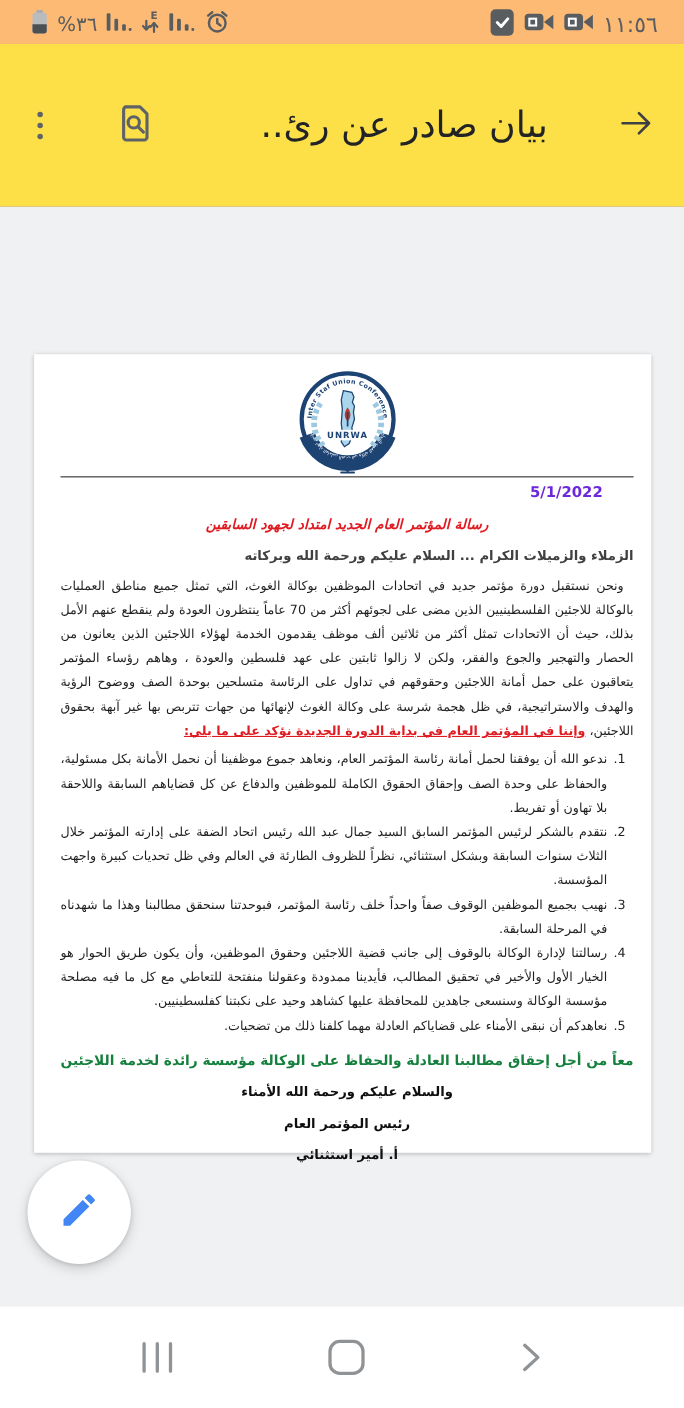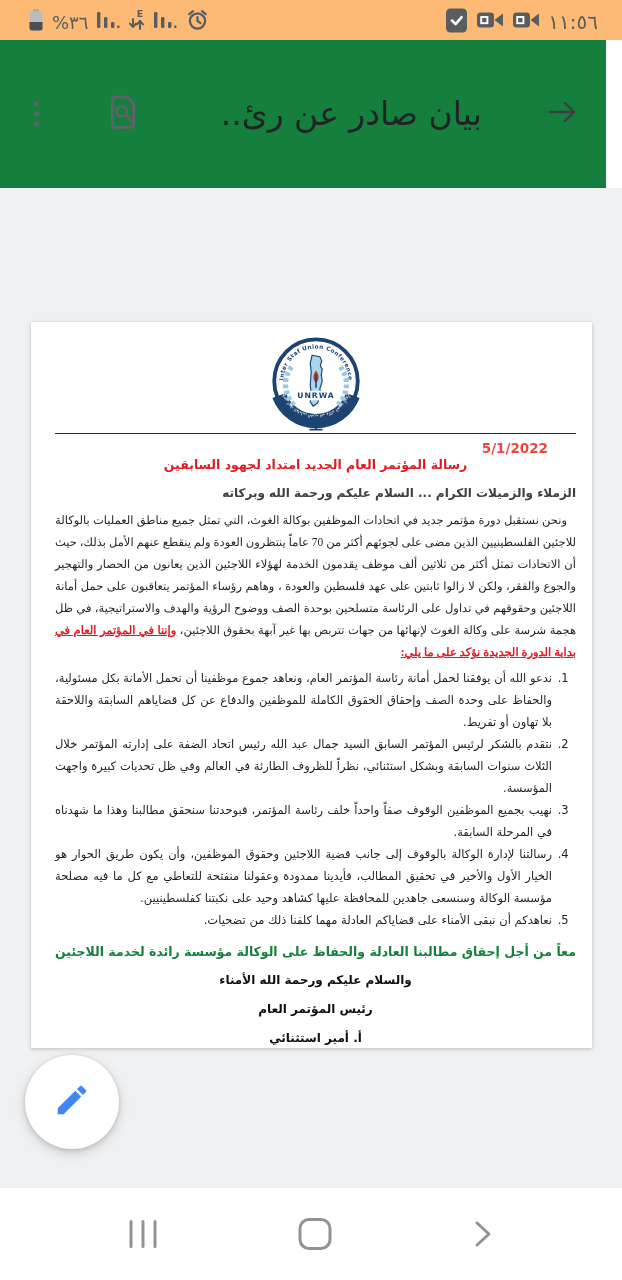--- a/index.html
+++ b/index.html
@@ -9,41 +9,41 @@
     -webkit-font-smoothing:antialiased;
   }
   
   .status-bar{position:absolute;top:0;left:0;right:0;height:40px;
     display:flex;align-items:center;justify-content:space-between;
     padding:4px 24px 0 28px;box-sizing:border-box;background:#fdba74;}
   .sb-group{display:flex;align-items:center;gap:8px;}
   .sb-time{font-size:20px;color:#5a5d60;letter-spacing:.5px;}
   .sb-percent{font-size:18px;color:#5a5d60;}
   
-  .toolbar{position:absolute;top:40px;left:0;right:16px;height:148px;background:#15803d;
+  .toolbar{position:absolute;top:40px;left:0;right:0;height:148px;background:#fde047;
     border-bottom:7px solid #6d28d9;box-shadow:0 1px 3px rgba(0,0,0,.05);}
   .tb-back{position:absolute;right:26px;top:50%;transform:translateY(-50%);cursor:pointer;}
   .tb-title{position:absolute;right:124px;top:50%;transform:translateY(-52%);
     direction:rtl;white-space:nowrap;font-size:33px;color:#212326;}
   .tb-find{position:absolute;left:106px;top:50%;transform:translateY(-50%);cursor:pointer;}
   .tb-menu{position:absolute;left:30px;top:50%;transform:translateY(-50%);cursor:pointer;
     display:flex;flex-direction:column;gap:5px;padding:4px;}
   .tb-menu i{width:5px;height:5px;border-radius:50%;background:#5f6368;display:block;}
   
   .content{position:absolute;top:188px;left:0;right:0;height:1000px;background:#eff1f3;}
   .page{position:absolute;left:31px;top:134px;width:561px;height:726px;background:#fff;
     box-shadow:0 1px 4px rgba(0,0,0,.22);box-sizing:border-box;direction:rtl;
     padding:14px 16px 0 24px;color:#1f1f1f;}
   .logo-wrap{display:flex;justify-content:center;height:96px;position:relative;z-index:2;}
   .letterhead-line{border:none;border-top:1.6px solid #2e2e2e;margin:1px 0 0 0;}
   .doc-date{direction:ltr;text-align:right;padding-right:28px;font-weight:bold;
-    font-size:13.5px;margin-top:6px;color:#ef4444;}
+    font-size:13.5px;margin-top:6px;color:#6d28d9;}
   .h-red{ text-align:center;font-weight:bold;font-size:12.5px;margin:11px 0 0 0;}
   .greeting{font-weight:bold;font-size:12px;margin-top:14px;color:#404040;}
-  .para{font-size:11.5px;line-height:22px;text-align:justify;margin:9px 0 0 0;text-indent:9px;font-family:Liberation Serif, serif;}
+  .para{font-size:11.5px;line-height:22px;text-align:justify;margin:9px 0 0 0;text-indent:9px;}
   .emph{font-weight:bold;text-decoration:underline;}
   ol.points{margin:4px 0 0 0;padding:0 22px 0 0;font-size:11.5px;line-height:22px;text-align:justify;}
   ol.points li{padding-right:2px;}
   .closing-red{text-align:center;font-weight:bold;font-size:12.5px;margin-top:13px;}
   .salam{text-align:center;font-weight:bold;font-size:12px;margin-top:14px;color:#0f0f0f;}
   .sig{text-align:center;font-weight:bold;font-size:12px;margin-top:15px;color:#0f0f0f;}
   
   .fab{position:absolute;left:25px;top:1055px;width:94px;height:94px;border-radius:50%;
     background:#fff;box-shadow:0 4px 12px rgba(0,0,0,.16),0 1px 4px rgba(0,0,0,.14);
     display:flex;align-items:center;justify-content:center;cursor:pointer;}
@@ -173,21 +173,21 @@
         </text>
 
         <path d="M51 91 v6 M45 97.5 h12" stroke="#1d4373" stroke-width="2" stroke-linecap="round"></path>
       </svg>
     </div>
 
     <hr class="letterhead-line">
 
     <div class="doc-date">5/1/2022</div>
 
-    <div class="h-red" style="color:#e01b22;margin-top:1px;">رسالة المؤتمر العام الجديد امتداد لجهود السابقين</div>
+    <div class="h-red" style="color:#e01b22;margin-top:13px;font-style:italic;">رسالة المؤتمر العام الجديد امتداد لجهود السابقين</div>
 
     <div class="greeting">الزملاء والزميلات الكرام ... السلام عليكم ورحمة الله وبركاته</div>
 
     <p class="para"><span>ونحن نستقبل دورة مؤتمر جديد في اتحادات الموظفين بوكالة الغوث، التي تمثل جميع مناطق العمليات بالوكالة للاجئين الفلسطينيين الذين مضى على لجوئهم أكثر من 70 عاماً ينتظرون العودة ولم ينقطع عنهم الأمل بذلك، حيث أن الاتحادات تمثل أكثر من ثلاثين ألف موظف يقدمون الخدمة لهؤلاء اللاجئين الذين يعانون من الحصار والتهجير والجوع والفقر، ولكن لا زالوا ثابتين على عهد فلسطين والعودة ، وهاهم رؤساء المؤتمر يتعاقبون على حمل أمانة اللاجئين وحقوقهم في تداول على الرئاسة متسلحين بوحدة الصف ووضوح الرؤية والهدف والاستراتيجية، في ظل هجمة شرسة على وكالة الغوث لإنهائها من جهات تتربص بها غير آبهة بحقوق اللاجئين، </span><span class="emph" style="color:#e01b22;">وإننا في المؤتمر العام في بداية الدورة الجديدة نؤكد على ما يلي:</span></p>
 
     <ol class="points">
       <li>ندعو الله أن يوفقنا لحمل أمانة رئاسة المؤتمر العام، ونعاهد جموع موظفينا أن نحمل الأمانة بكل مسئولية، والحفاظ على وحدة الصف وإحقاق الحقوق الكاملة للموظفين والدفاع عن كل قضاياهم السابقة واللاحقة بلا تهاون أو تفريط.</li>
       <li>نتقدم بالشكر لرئيس المؤتمر السابق السيد جمال عبد الله رئيس اتحاد الضفة على إدارته المؤتمر خلال الثلاث سنوات السابقة وبشكل استثنائي، نظراً للظروف الطارئة في العالم وفي ظل تحديات كبيرة واجهت المؤسسة.</li>
       <li>نهيب بجميع الموظفين الوقوف صفاً واحداً خلف رئاسة المؤتمر، فبوحدتنا سنحقق مطالبنا وهذا ما شهدناه في المرحلة السابقة.</li>
       <li>رسالتنا لإدارة الوكالة بالوقوف إلى جانب قضية اللاجئين وحقوق الموظفين، وأن يكون طريق الحوار هو الخيار الأول والأخير في تحقيق المطالب، فأيدينا ممدودة وعقولنا منفتحة للتعاطي مع كل ما فيه مصلحة مؤسسة الوكالة وسنسعى جاهدين للمحافظة عليها كشاهد وحيد على نكبتنا كفلسطينيين.</li>

